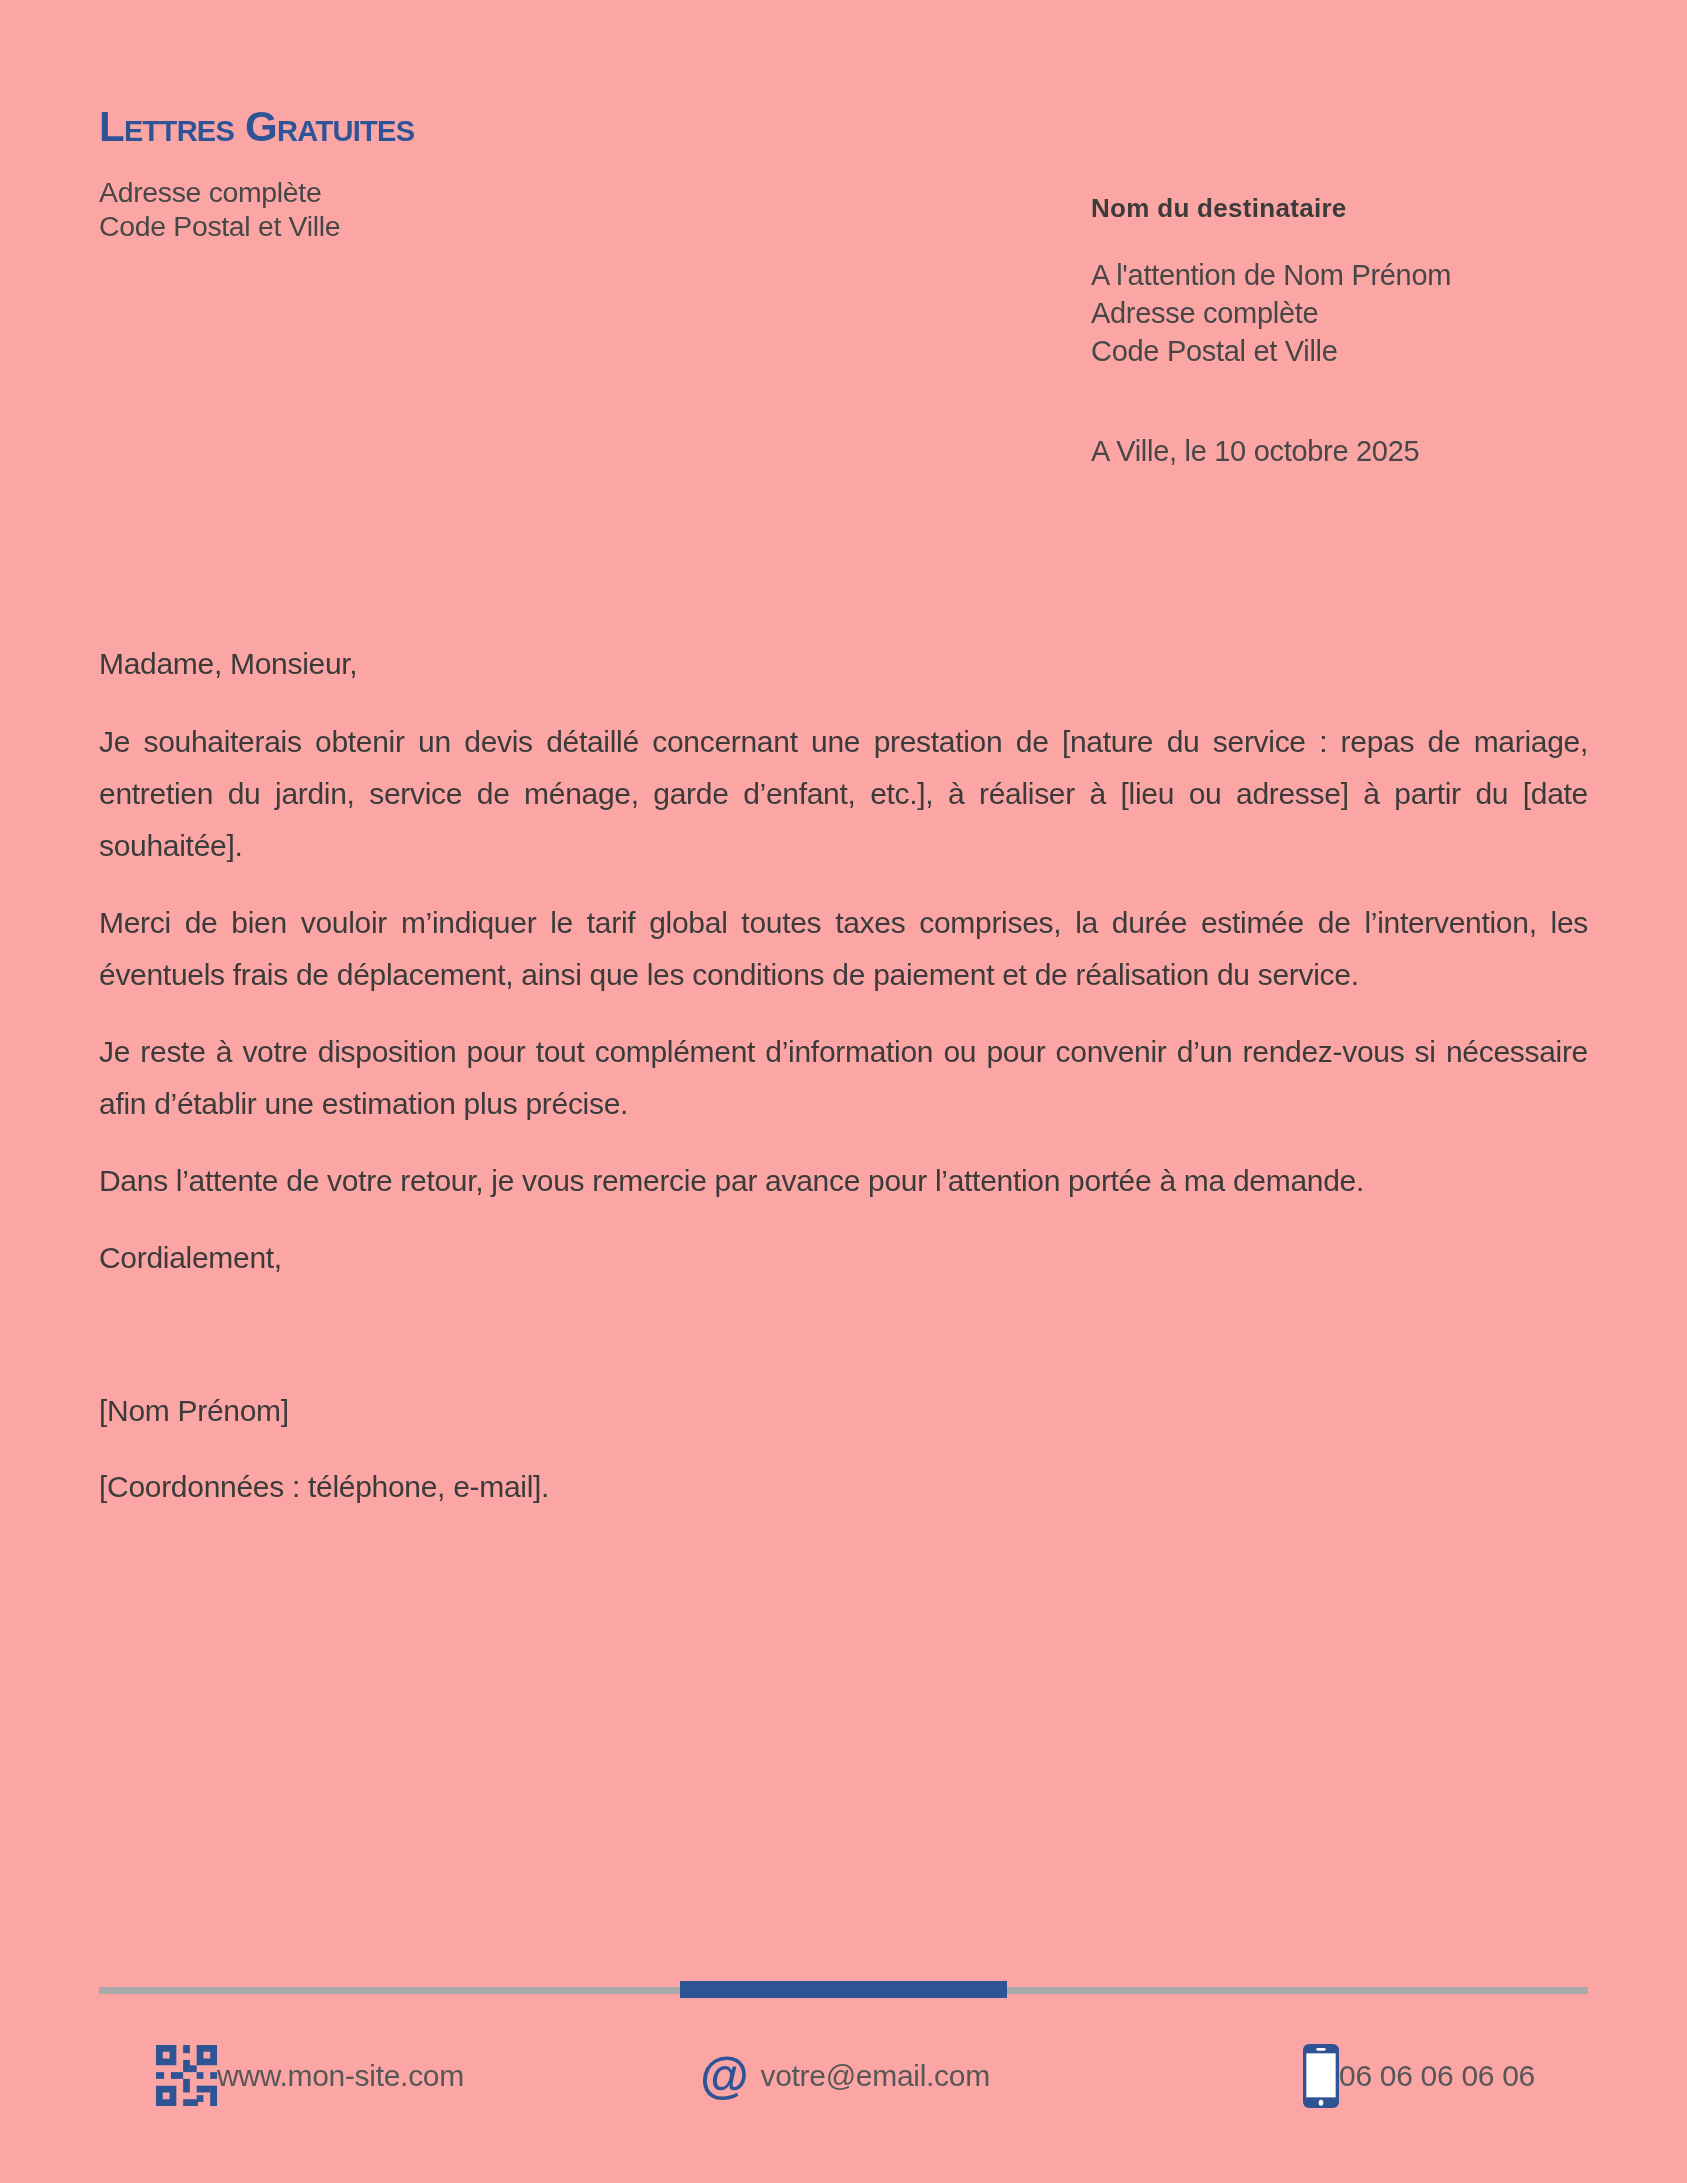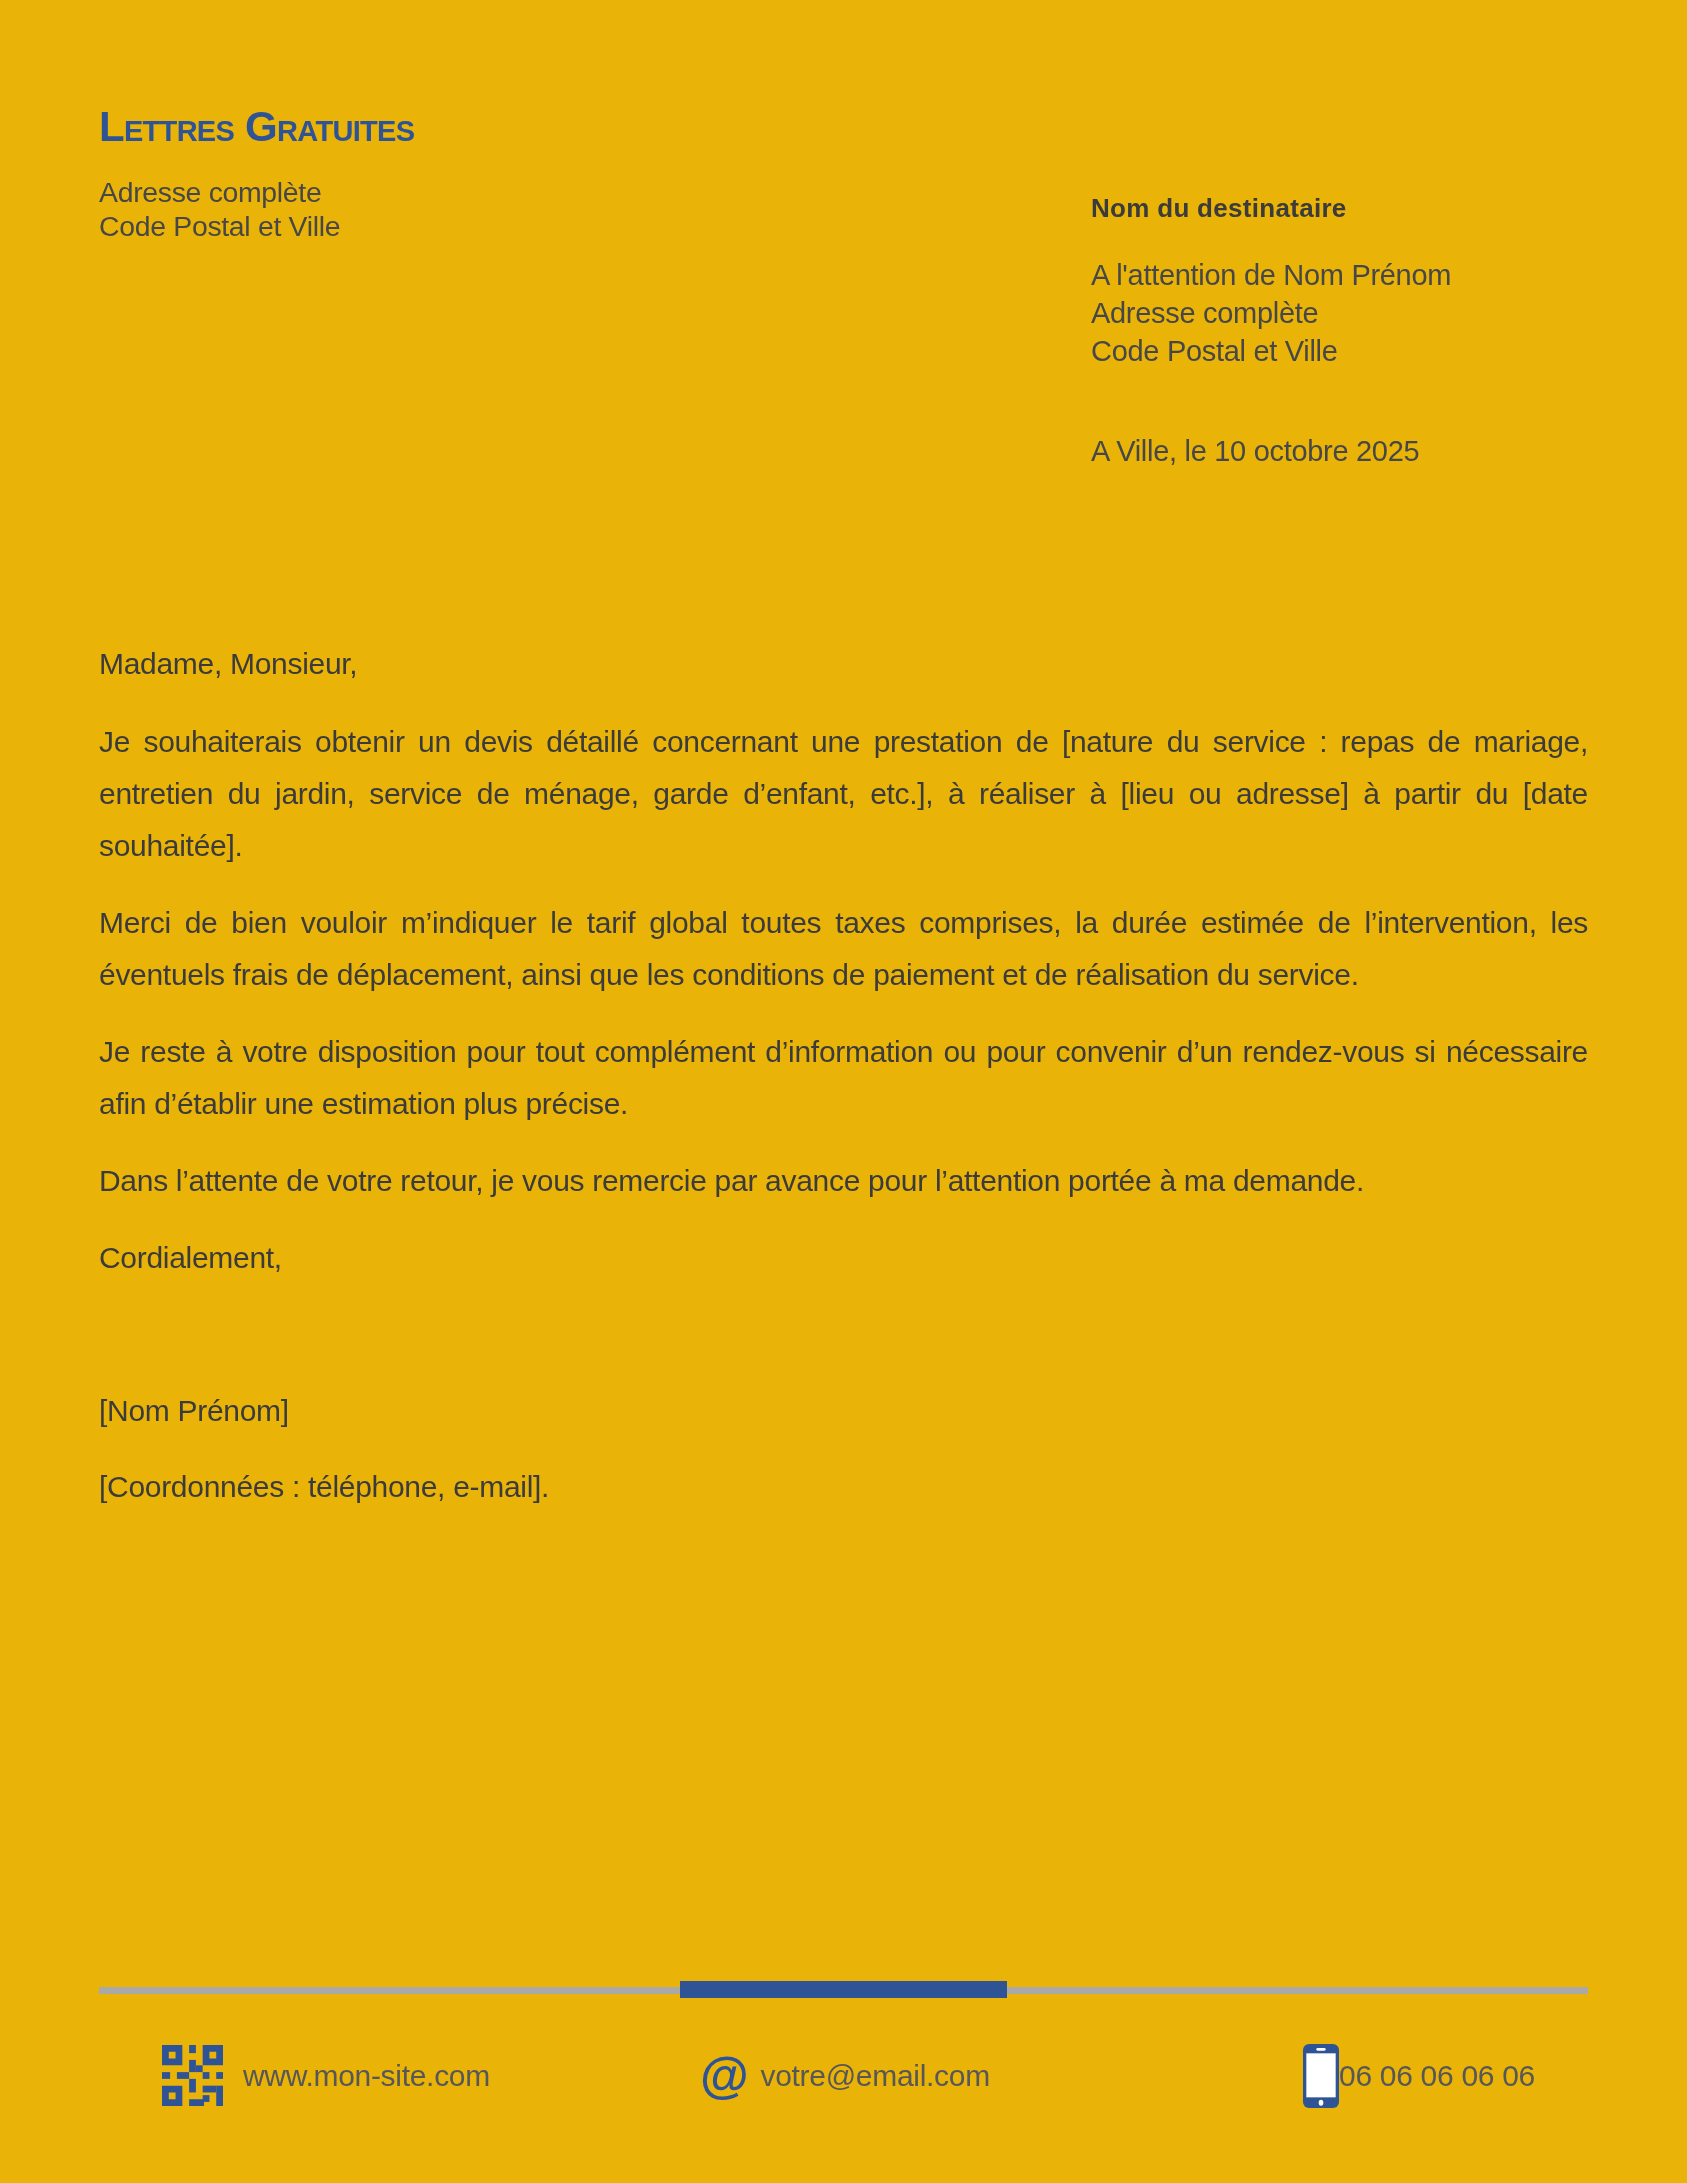--- a/index.html
+++ b/index.html
@@ -1,20 +1,20 @@
 <!DOCTYPE html>
 <html style="--accent: #2F5496; --text-primary: #3B3B3B; --text-secondary: #474747; --footer-text: #575757; --divider-gray: #A9A9A9;font-size:10.6px"><head>
 <meta charset="utf-8">
 <style>
   html, body { margin: 0; padding: 0; background: #ffffff; }
   .page {
     position: relative;
     width: 1687px;
     height: 2183px;
-    background: #eab308;
+    background: #fca5a5;
     font-family: "Liberation Sans", sans-serif;
     overflow: hidden;
   }
 
   
   .logo {
     position: absolute;
     left: 99px;
     top: 106px;
     font-size: 42px;
@@ -101,21 +101,21 @@
     position: absolute;
     top: 2041px;
     height: 69px;
     display: flex;
     align-items: center;
     color: var(--footer-text, #575757);
     font-size: 30px;
     letter-spacing: -0.3px;
     white-space: nowrap;
   }
-  .f-web   { left: 162px;  gap: 20px; }
+  .f-web   { left: 156px;  }
   .f-mail  { left: 700px; gap: 12px; }
   .f-phone { left: 1303px; gap: 0; }
   .at-glyph {
     color: var(--accent, #2F5496);
     font-size: 50px;
     font-weight: 700;
     line-height: 1;
   }
   .icon-box { display: inline-flex; align-items: center; }
 </style>

